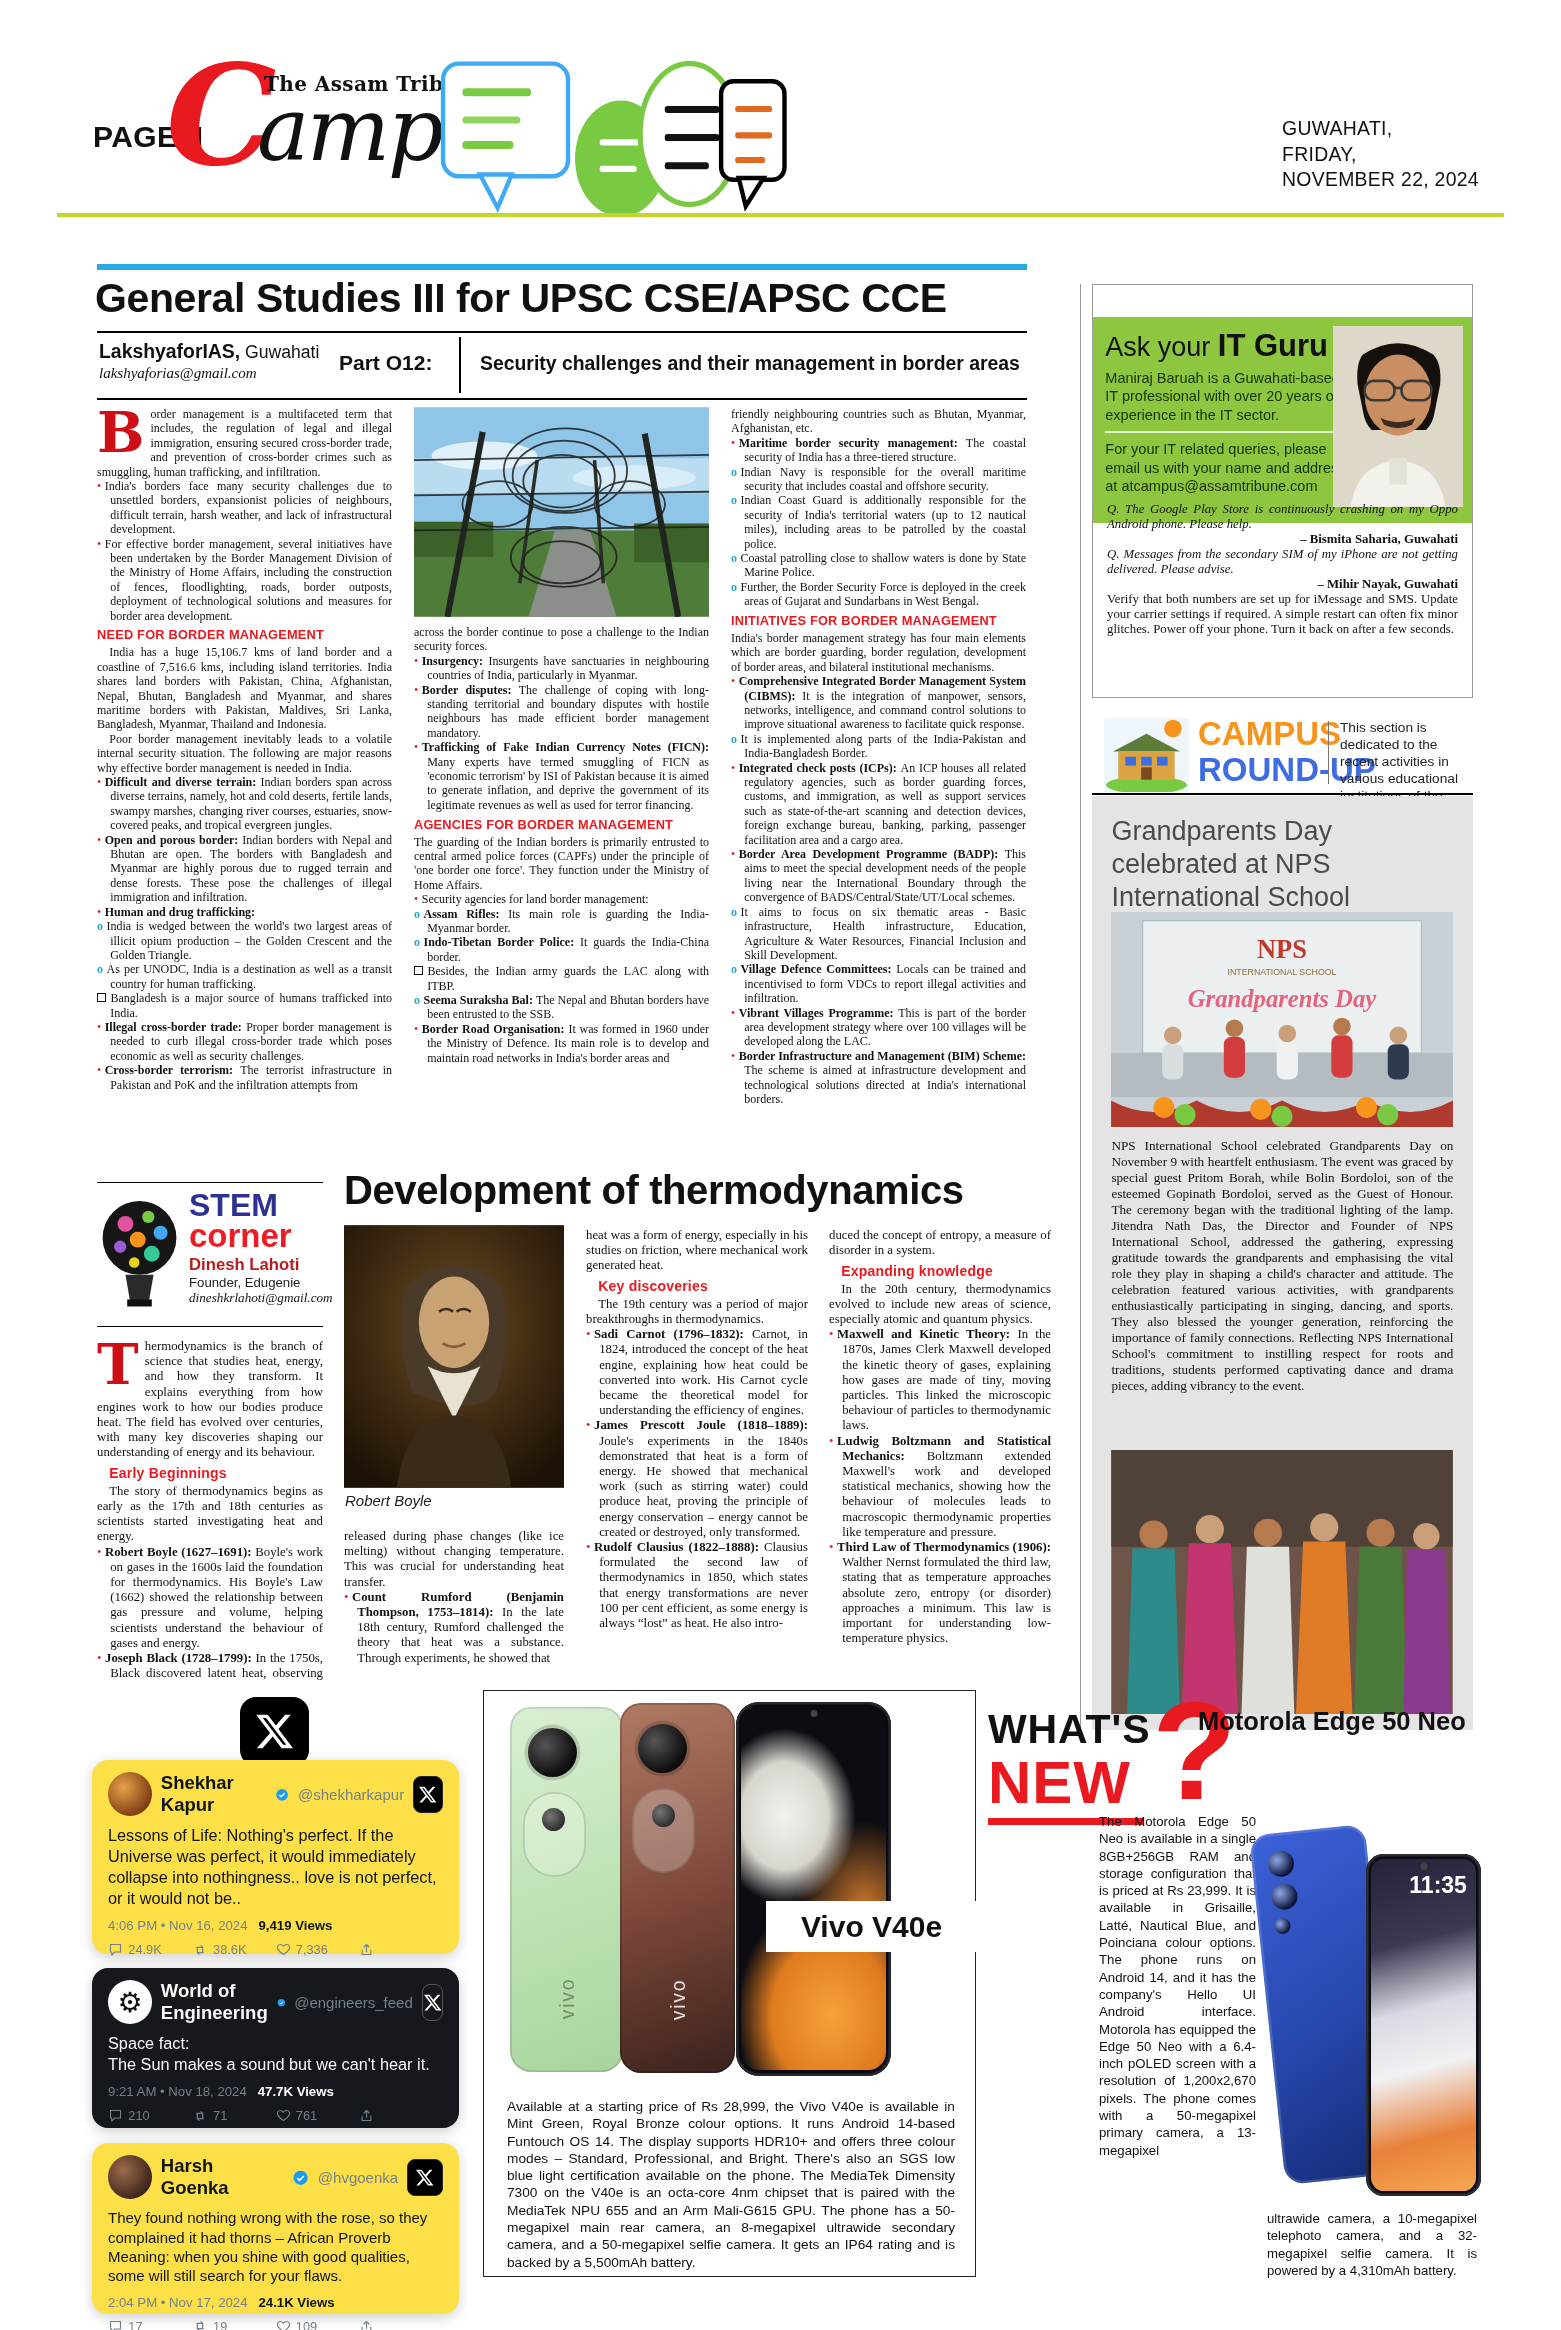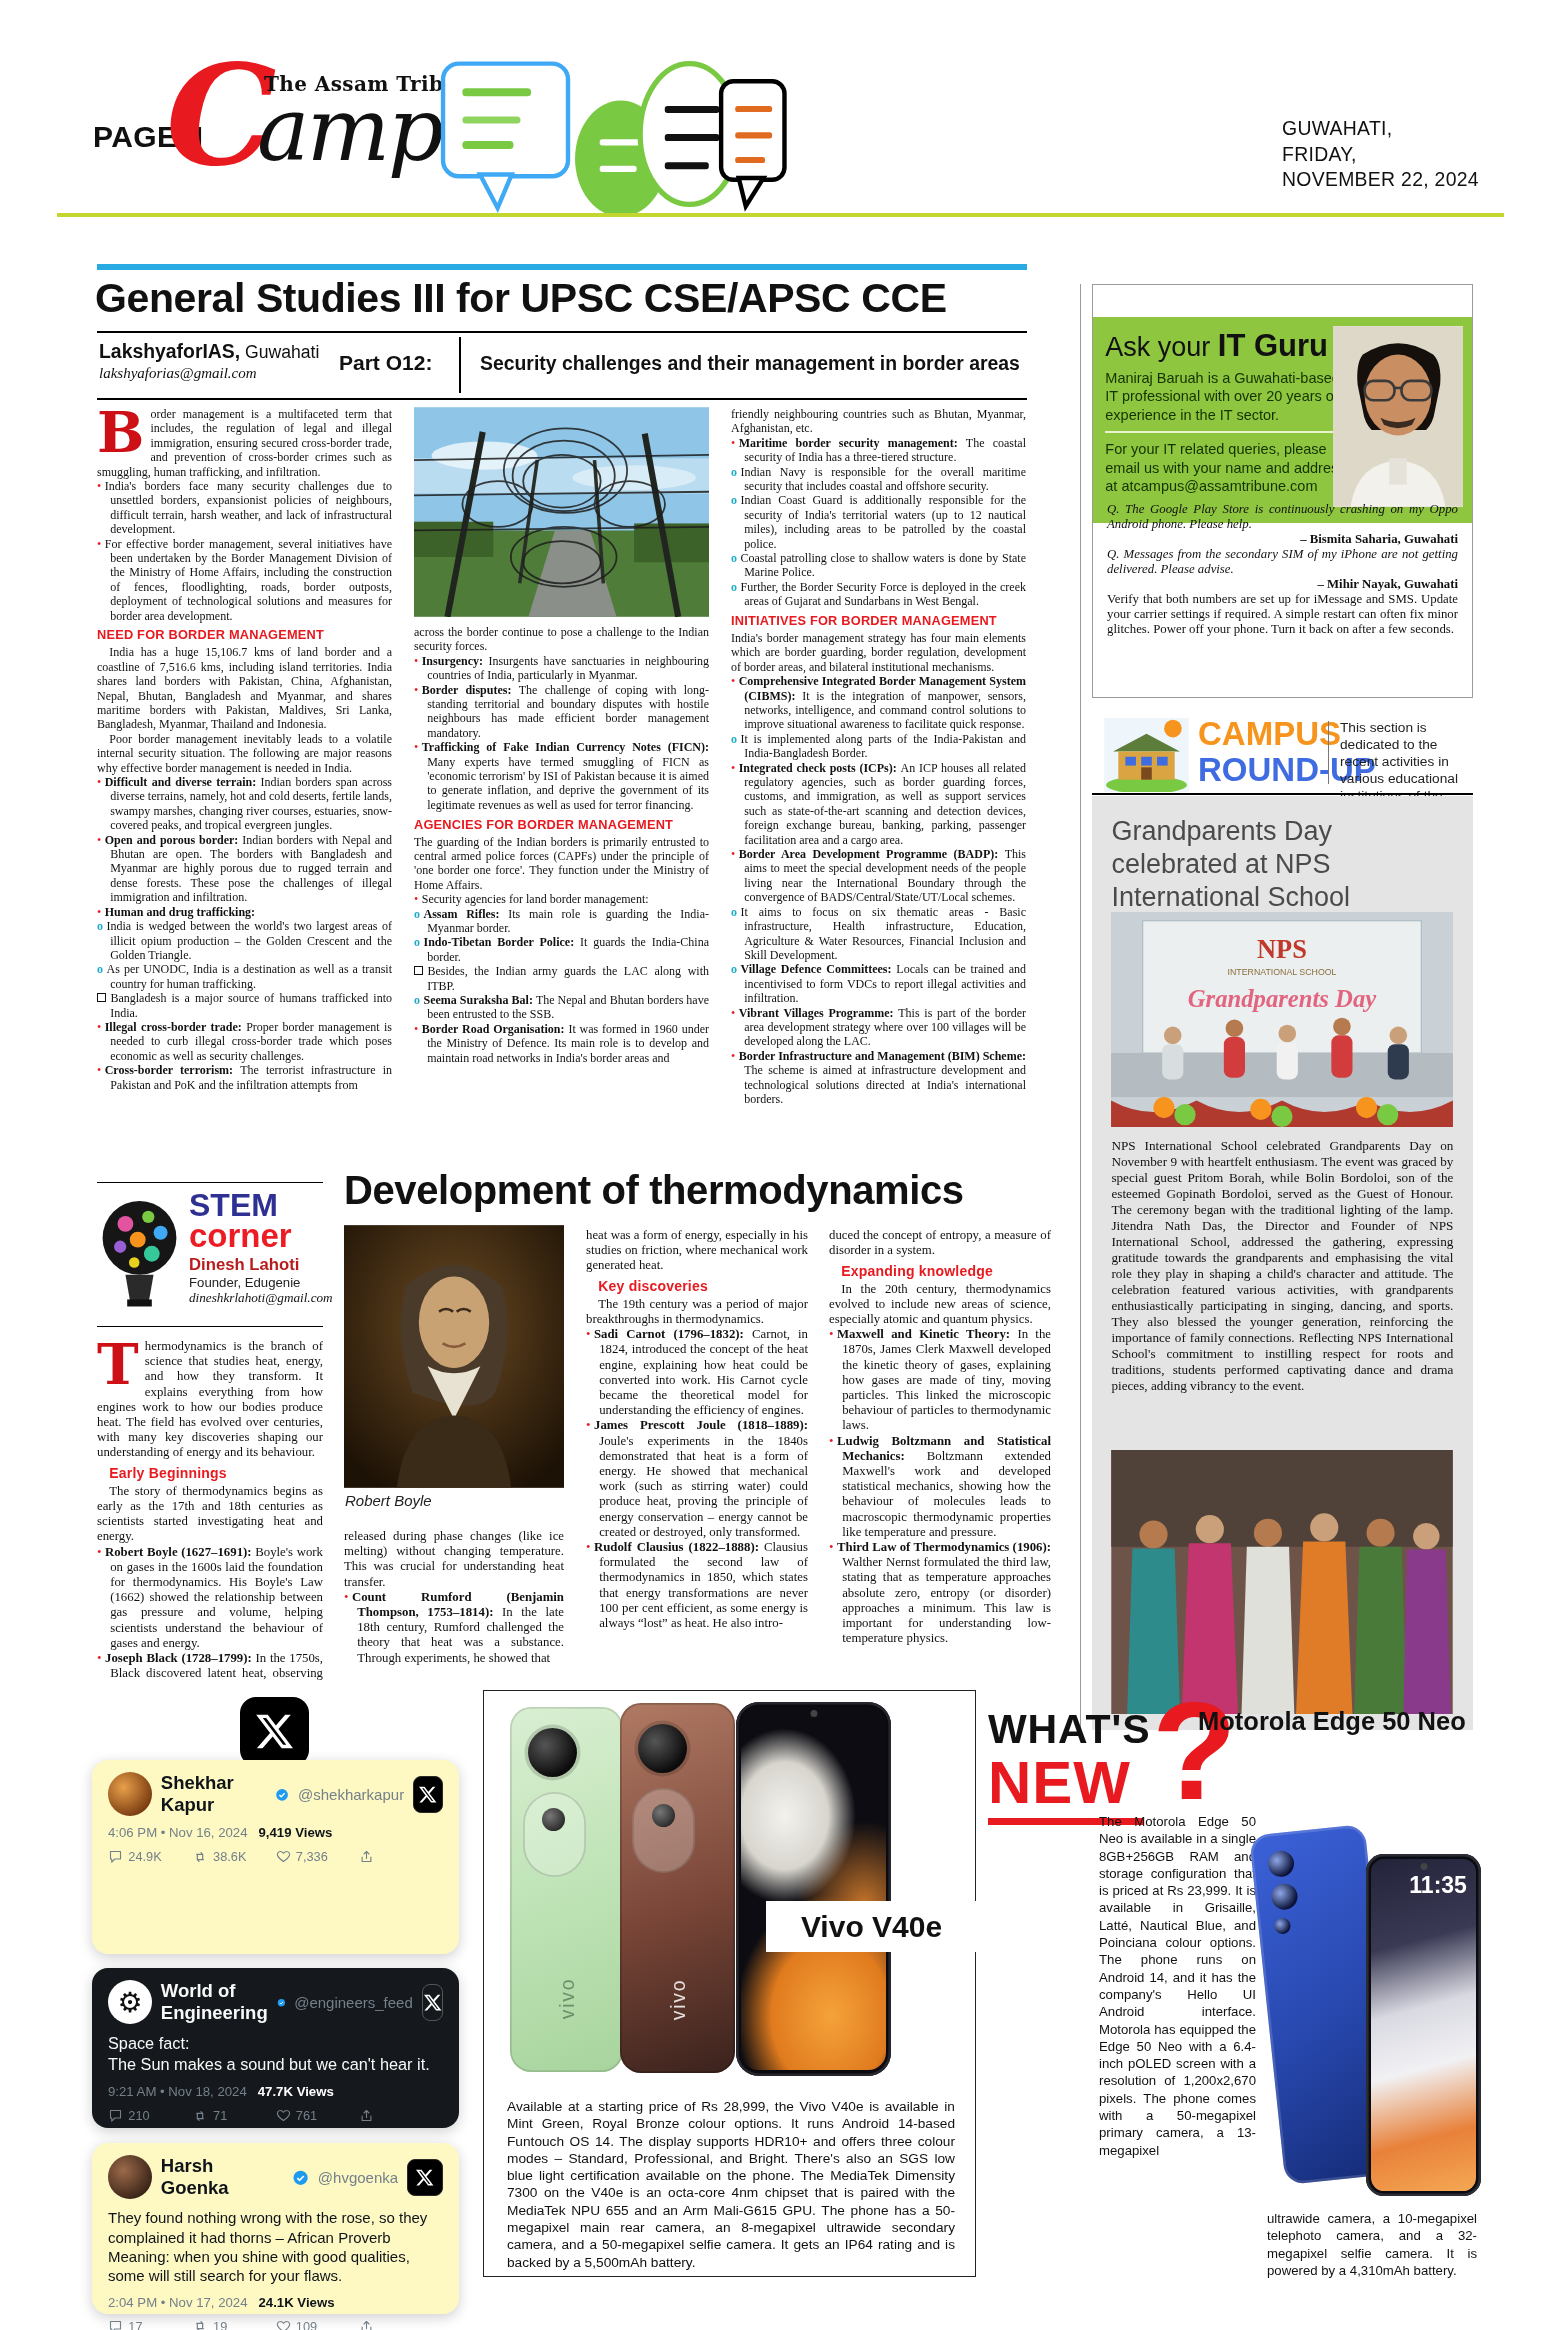--- a/index.html
+++ b/index.html
@@ -85,21 +85,21 @@
   #tcol2{left:344px;top:1529px;width:220px;height:152px;}
   #tcol3{left:586px;top:1228px;width:222px;height:453px;}
   #tcol4{left:829px;top:1228px;width:222px;height:453px;}
   .tcol .t-h{font-size:14px;text-indent:12.3px;}
   #boylePhoto{left:344px;top:1225px;width:220px;height:263px;overflow:hidden;}
   #boyleCap{left:345px;top:1492px;font-size:15px;font-style:italic;font-family:"Liberation Sans",sans-serif;color:#222;}
   
   #xBig{left:240px;top:1697px;width:69px;height:69px;background:#000;border-radius:16px;display:flex;align-items:center;justify-content:center;}
   .tweet{position:absolute;left:92px;width:367px;border-radius:16px;box-sizing:border-box;padding:12.3px 16px;
          font-family:"Liberation Sans",sans-serif;box-shadow:0 3.5px 12.3px rgba(0,0,0,.18);}
-  .tw-light{background:#fef9c3;color:#0f1419;}
+  .tw-light{background:#fde047;color:#0f1419;}
   .tw-dark{background:#15181c;color:#f7f9f9;}
   #tweet1{top:1760px;height:194px;}
   #tweet2{top:1968px;height:160px;}
   #tweet3{top:2143px;height:171px;}
   .tw-head{display:flex;align-items:center;gap:8.8px;}
   .tw-ava{width:44px;height:44px;border-radius:50%;flex:0 0 44px;}
   .tw-name{font-size:18.5px;font-weight:bold;}
   .tw-handle{font-size:15px;color:#74808a;}
   .tw-x{margin-left:auto;width:35px;height:35px;border-radius:8px;background:#000;display:flex;align-items:center;justify-content:center;border:0.9px solid #2a2a2a;}
   .tw-text{font-size:16.3px;line-height:21px;margin-top:8.8px;white-space:pre-line;}
@@ -462,20 +462,21 @@
           <circle cx="12" cy="12" r="10" fill="#1d9bf0"></circle>
           <path d="M7.5 12.5l3 3 6-6" stroke="#fff" stroke-width="2.4" fill="none"></path>
         </svg>
       <span class="tw-handle">@shekharkapur</span>
       <span class="tw-x">
           <svg width="19.4" height="19.4" viewBox="0 0 24 24">
             <path fill="#fff" d="M18.244 2.25h3.308l-7.227 8.26 8.502 11.24H16.17l-5.214-6.817L4.99 21.75H1.68l7.73-8.835L1.254 2.25H8.08l4.713 6.231zM17.083 19.77h1.833L7.084 4.126H5.117z"></path>
           </svg>
         </span>
     </div>
+    <div class="tw-text">Lessons of Life: Nothing's perfect. If the Universe was perfect, it would immediately collapse into nothingness.. love is not perfect, or it would not be..</div>
     <div class="tw-meta"><span>4:06 PM • Nov 16, 2024</span>&nbsp;&nbsp;&nbsp;<b>9,419 Views</b></div>
     <div class="tw-stats">
       <span class="st">
           <svg width="15" height="15" viewBox="0 0 24 24">
             <path d="M4 4h16v12h-9l-5 5v-5H4z" fill="none" stroke="currentColor" stroke-width="1.8" stroke-linejoin="round"></path>
           </svg>
           <span>24.9K</span>
         </span>
       <span class="st">
           <svg width="16" height="16" viewBox="0 0 24 24">

